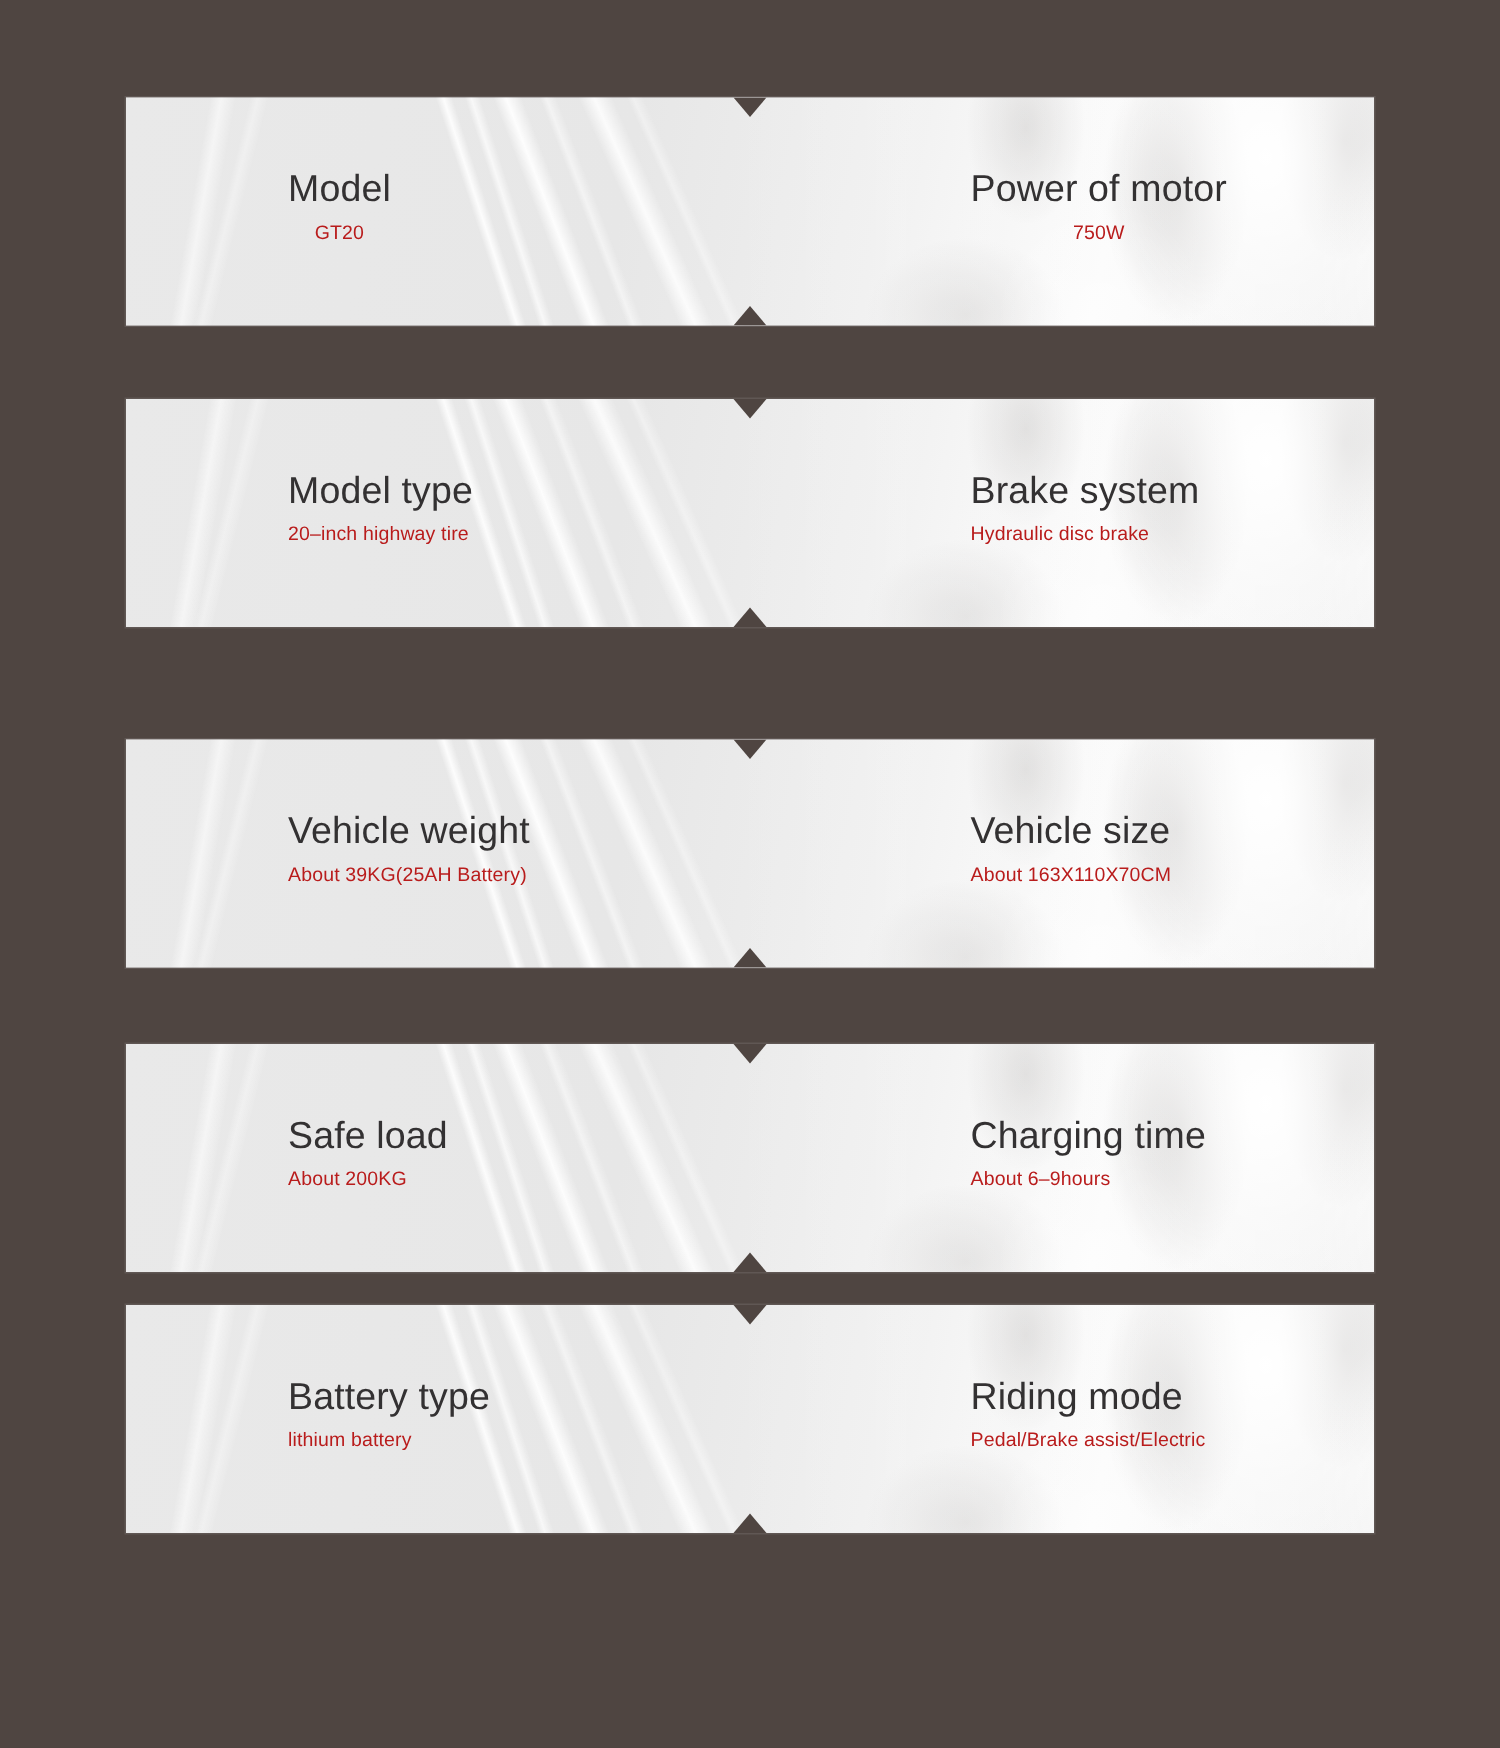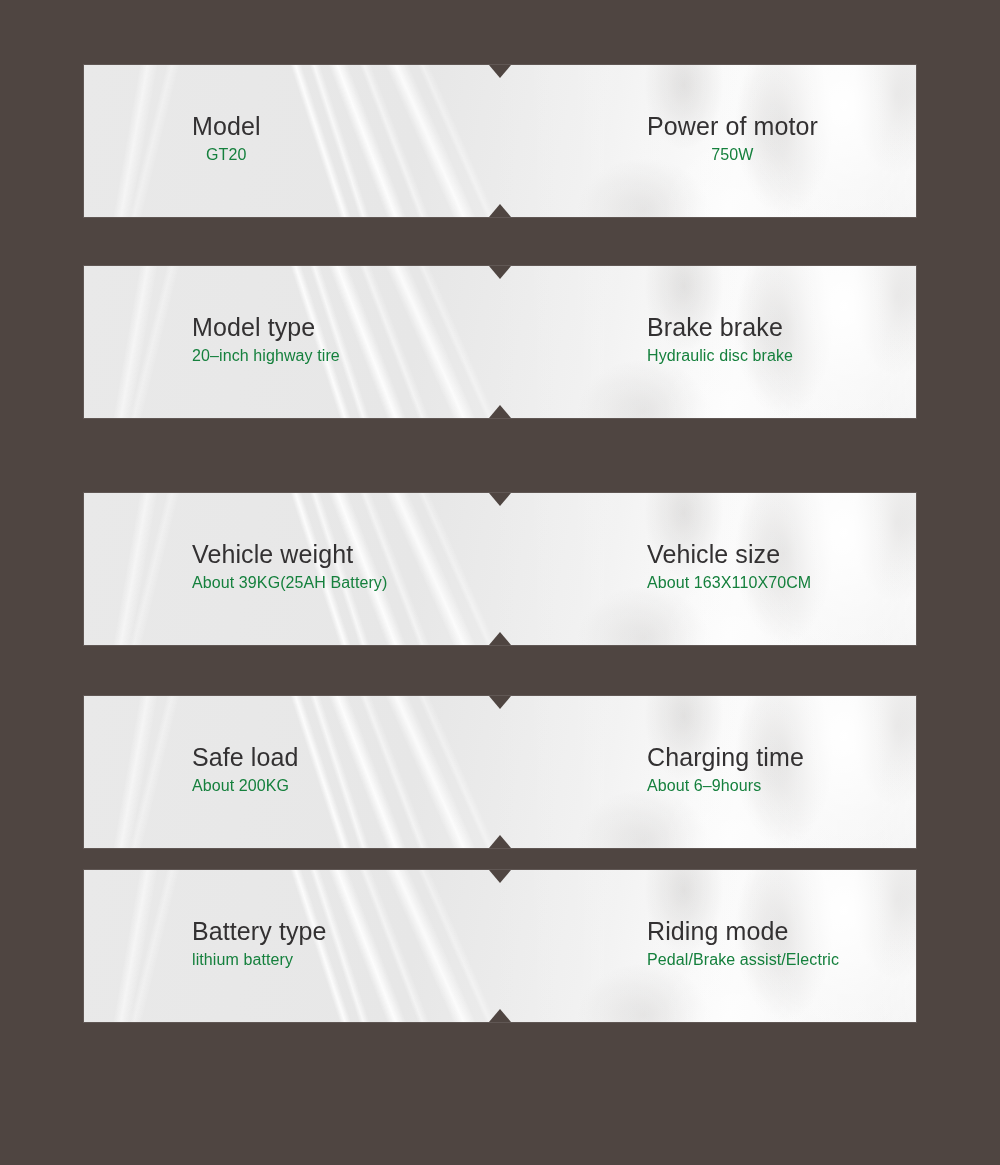--- a/index.html
+++ b/index.html
@@ -117,24 +117,24 @@
 
   .spec-title {
     font-size: 25px;
     line-height: 30px;
     font-weight: 400;
     color: #333132;
     letter-spacing: 0.1px;
     white-space: nowrap;
   }
   .spec-value {
-    font-size: 16px;
+    font-size: 13px;
     line-height: 24px;
     font-weight: 400;
-    color: #15803d;
+    color: #b91c1c;
     letter-spacing: 0.1px;
     margin-top: 2px;
     white-space: nowrap;
   }
 </style>
 </head>
 <body>
 
 <div id="spec-sheet">
 
@@ -168,21 +168,21 @@
     <div class="notch notch-bottom"></div>
     <div class="card-cols">
       <div class="col col-left">
         <div class="col-inner">
           <div class="spec-title">Model type</div>
           <div class="spec-value">20–inch highway tire</div>
         </div>
       </div>
       <div class="col col-right">
         <div class="col-inner">
-          <div class="spec-title">Brake brake</div>
+          <div class="spec-title">Brake system</div>
           <div class="spec-value">Hydraulic disc brake</div>
         </div>
       </div>
     </div>
   </div>
 
   <div class="spec-card" style="top:493px;">
     <div class="card-photo"></div>
     <div class="card-streaks"></div>
     <div class="card-sheen"></div>

